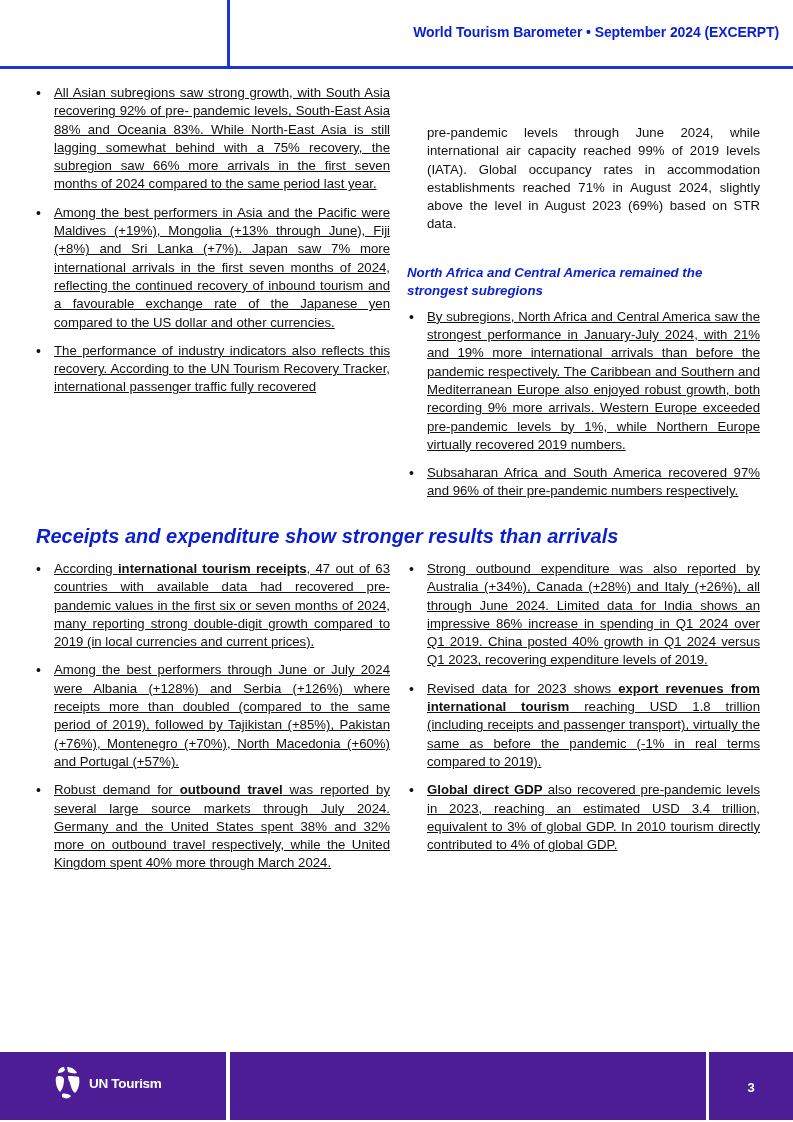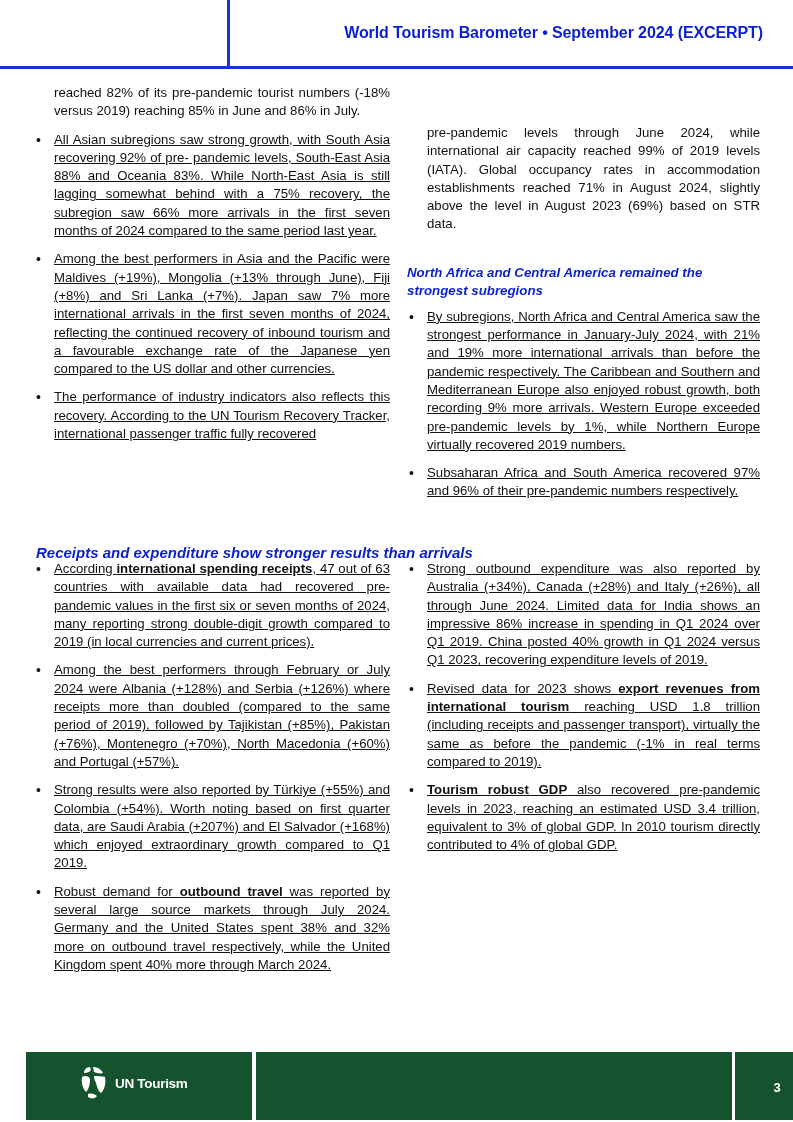--- a/index.html
+++ b/index.html
@@ -5,94 +5,92 @@
   html, body { margin: 0; padding: 0; }
   body {
     width: 793px; height: 1122px; position: relative; overflow: hidden;
     background: #ffffff;
     font-family: "Liberation Sans", sans-serif;
     color: #111111;
   }
   .hdr-vline { position: absolute; left: 227px; top: 0; width: 3px; height: 68px; background: #1a35d6; }
   .hdr-hline { position: absolute; left: 0; top: 66px; width: 793px; height: 3px; background: #1a35d6; }
   .hdr-title {
-    position: absolute; right: 30px; top: 24px;
-    font-size: 16px; font-weight: bold; color: #0a1fcf; letter-spacing: -0.1px;
+    position: absolute; right: 14px; top: 24px;
+    font-size: 14px; font-weight: bold; color: #0a1fcf; letter-spacing: -0.1px;
   }
 
   .col { position: absolute; font-size: 13.2px; line-height: 18.3px; text-align: justify; }
   .col-l { left: 36px; width: 354px; }
   .col-r { left: 409px; width: 351px; }
 
   ul { margin: 0; padding: 0; list-style: none; text-decoration: underline; }
   li { position: relative; padding-left: 18px; margin-bottom: 10px; }
   li::before {
     content: "•"; position: absolute; left: 0; top: 0; font-size: 14px;
   }
   .cont { padding-left: 18px; margin: 0 0 10px 0; }
   b, strong { font-weight: bold; }
 
   .subhead {
     color: #0a1fcf; font-weight: bold; font-style: italic; font-size: 13.3px; line-height: 18px;
     margin: 8px; text-align: left;
   }
   .section-head {
-    position: absolute; left: 36px; top: 544px;
-    color: #0a1fcf; font-weight: bold; font-style: italic; font-size: 15px;
+    position: absolute; left: 36px; top: 525px;
+    color: #0a1fcf; font-weight: bold; font-style: italic; font-size: 20px;
   }
 
-  .footer { position: absolute; top: 1052px; height: 68px; background: #14532d; margin-left: 26px; }
+  .footer { position: absolute; top: 1052px; height: 68px; background: #4c1d95; }
   .f1 { left: 0; width: 226px; }
   .f2 { left: 230px; width: 476px; }
   .f3 { left: 709px; width: 84px; }
   .logo { position: absolute; left: 55px; top: 14px; display: flex; align-items: center; }
   .logo-text { color: #ffffff; font-weight: bold; font-size: 13.5px; margin-left: 8px; letter-spacing: -0.3px; }
   .page-num { position: absolute; left: 0; right: 0; top: 28px; text-align: center; color: #fff; font-weight: bold; font-size: 13px; }
 </style>
 </head>
 <body>
 
 <div class="hdr-vline"></div>
 <div class="hdr-hline"></div>
 <div class="hdr-title">World Tourism Barometer • September 2024 (EXCERPT)</div>
 
 <div class="col col-l" style="top: 84px;">
-  <p class="cont">reached 82% of its pre-pandemic tourist numbers (-18% versus 2019) reaching 85% in June and 86% in July.</p>
   <ul>
     <li>All Asian subregions saw strong growth, with South Asia recovering 92% of pre- pandemic levels, South-East Asia 88% and Oceania 83%. While North-East Asia is still lagging somewhat behind with a 75% recovery, the subregion saw 66% more arrivals in the first seven months of 2024 compared to the same period last year.</li>
     <li>Among the best performers in Asia and the Pacific were Maldives (+19%), Mongolia (+13% through June), Fiji (+8%) and Sri Lanka (+7%). Japan saw 7% more international arrivals in the first seven months of 2024, reflecting the continued recovery of inbound tourism and a favourable exchange rate of the Japanese yen compared to the US dollar and other currencies.</li>
     <li style="margin-bottom:4px">The performance of industry indicators also reflects this recovery. According to the UN Tourism Recovery Tracker, international passenger traffic fully recovered</li>
   </ul>
 </div>
 
 <div class="col col-r" style="top: 84px;">
   <p class="cont" style="margin-bottom: 30px; margin-top: 40px;">pre-pandemic levels through June 2024, while international air capacity reached 99% of 2019 levels (IATA). Global occupancy rates in accommodation establishments reached 71% in August 2024, slightly above the level in August 2023 (69%) based on STR data.</p>
   <p class="subhead" style="margin-bottom: 8px; margin-left: -2px;">North Africa and Central America remained the strongest subregions</p>
   <ul>
     <li>By subregions, North Africa and Central America saw the strongest performance in January-July 2024, with 21% and 19% more international arrivals than before the pandemic respectively. The Caribbean and Southern and Mediterranean Europe also enjoyed robust growth, both recording 9% more arrivals. Western Europe exceeded pre-pandemic levels by 1%, while Northern Europe virtually recovered 2019 numbers.</li>
     <li>Subsaharan Africa and South America recovered 97% and 96% of their pre-pandemic numbers respectively.</li>
   </ul>
 </div>
 
 <div class="section-head">Receipts and expenditure show stronger results than arrivals</div>
 
 <div class="col col-l" style="top: 560px;">
   <ul>
-    <li><span>According </span><b>international spending receipts</b><span>, 47 out of 63 countries with available data had recovered pre-pandemic values in the first six or seven months of 2024, many reporting strong double-digit growth compared to 2019 (in local currencies and current prices).</span></li>
-    <li><span>Among the best performers through February or July 2024 were Albania (+128%) and Serbia (+126%) where receipts more than doubled (compared to the same period of 2019), followed by Tajikistan (+85%), Pakistan (+76%), Montenegro (+70%), North Macedonia (+60%) and Portugal (+57%).</span></li>
-    <li><span>Strong results were also reported by Türkiye (+55%) and Colombia (+54%). Worth noting based on first quarter data, are Saudi Arabia (+207%) and El Salvador (+168%) which enjoyed extraordinary growth compared to Q1 2019.</span></li>
+    <li><span>According </span><b>international tourism receipts</b><span>, 47 out of 63 countries with available data had recovered pre-pandemic values in the first six or seven months of 2024, many reporting strong double-digit growth compared to 2019 (in local currencies and current prices).</span></li>
+    <li><span>Among the best performers through June or July 2024 were Albania (+128%) and Serbia (+126%) where receipts more than doubled (compared to the same period of 2019), followed by Tajikistan (+85%), Pakistan (+76%), Montenegro (+70%), North Macedonia (+60%) and Portugal (+57%).</span></li>
     <li><span>Robust demand for </span><b>outbound travel</b><span> was reported by several large source markets through July 2024. Germany and the United States spent 38% and 32% more on outbound travel respectively, while the United Kingdom spent 40% more through March 2024.</span></li>
   </ul>
 </div>
 
 <div class="col col-r" style="top: 560px;">
   <ul>
     <li><span>Strong outbound expenditure was also reported by Australia (+34%), Canada (+28%) and Italy (+26%), all through June 2024. Limited data for India shows an impressive 86% increase in spending in Q1 2024 over Q1 2019. China posted 40% growth in Q1 2024 versus Q1 2023, recovering expenditure levels of 2019.</span></li>
     <li><span>Revised data for 2023 shows </span><b>export revenues from international tourism</b><span> reaching USD 1.8 trillion (including receipts and passenger transport), virtually the same as before the pandemic (-1% in real terms compared to 2019).</span></li>
-    <li><b>Tourism robust GDP</b><span> also recovered pre-pandemic levels in 2023, reaching an estimated USD 3.4 trillion, equivalent to 3% of global GDP. In 2010 tourism directly contributed to 4% of global GDP.</span></li>
+    <li><b>Global direct GDP</b><span> also recovered pre-pandemic levels in 2023, reaching an estimated USD 3.4 trillion, equivalent to 3% of global GDP. In 2010 tourism directly contributed to 4% of global GDP.</span></li>
   </ul>
 </div>
 
 <div class="footer f1">
   <div class="logo">
     <svg width="26" height="34" viewBox="0 0 26 34">
       <path d="M9 1 C5 1 3 4 3 7 C6 7 9 6 10 4 Z" fill="#fff"></path>
       <path d="M12 1 C16 1 20 3 22 7 C19 8 16 7 13 6 Z" fill="#fff"></path>
       <path d="M1 11 C4 9 8 10 9 13 C9 18 8 23 5 26 C2 23 0 17 1 11 Z" fill="#fff"></path>
       <path d="M13 10 C17 10 21 10 24 11 C25 17 24 23 20 27 C17 25 16 21 15 17 C14 15 13 13 13 10 Z" fill="#fff"></path>

